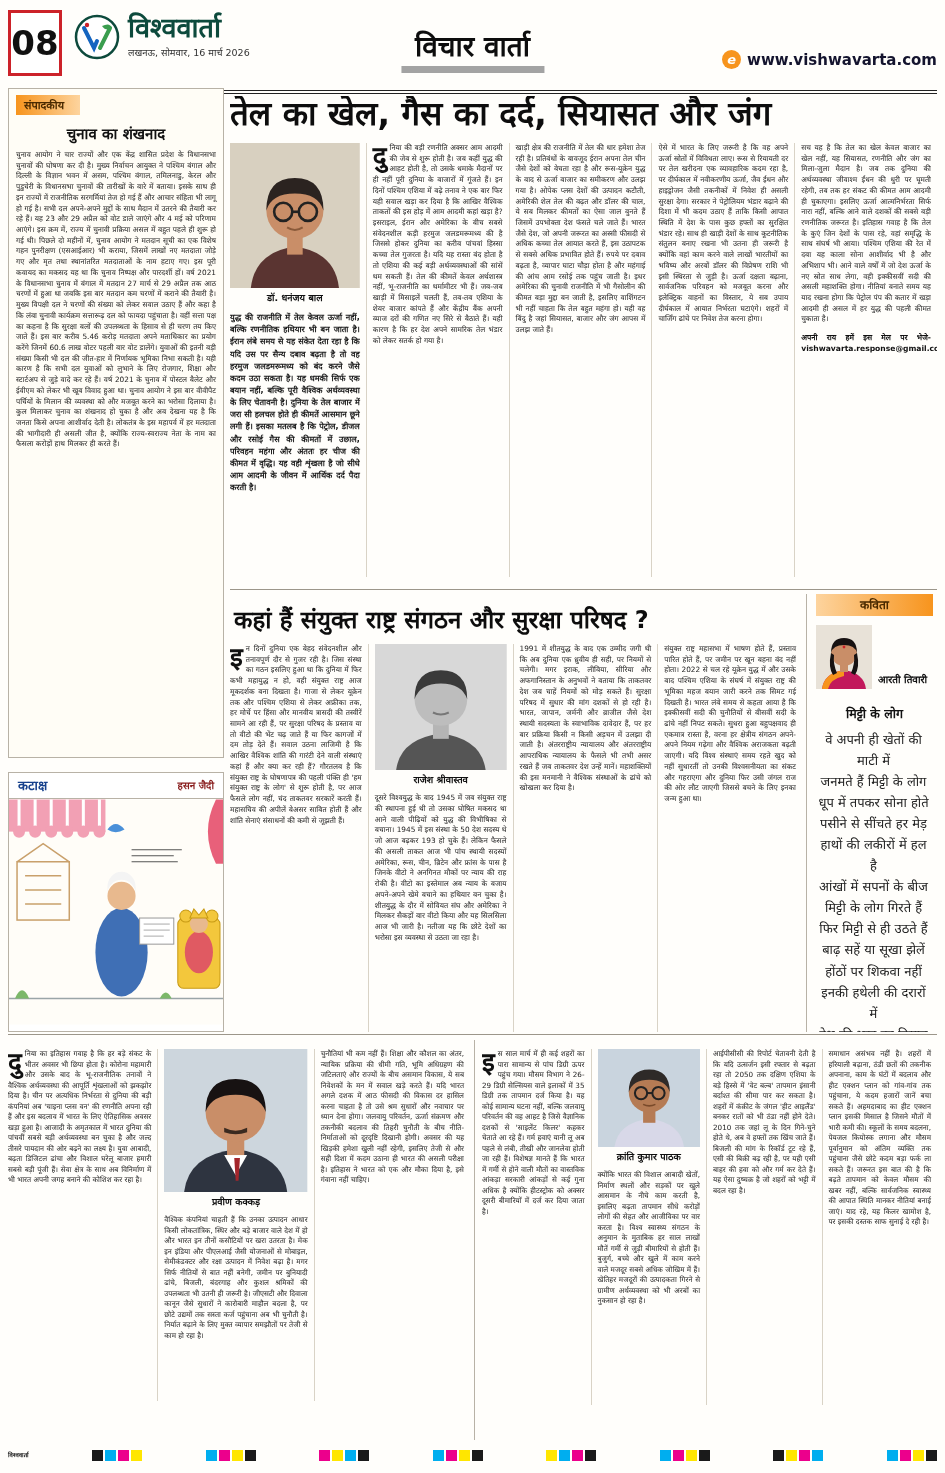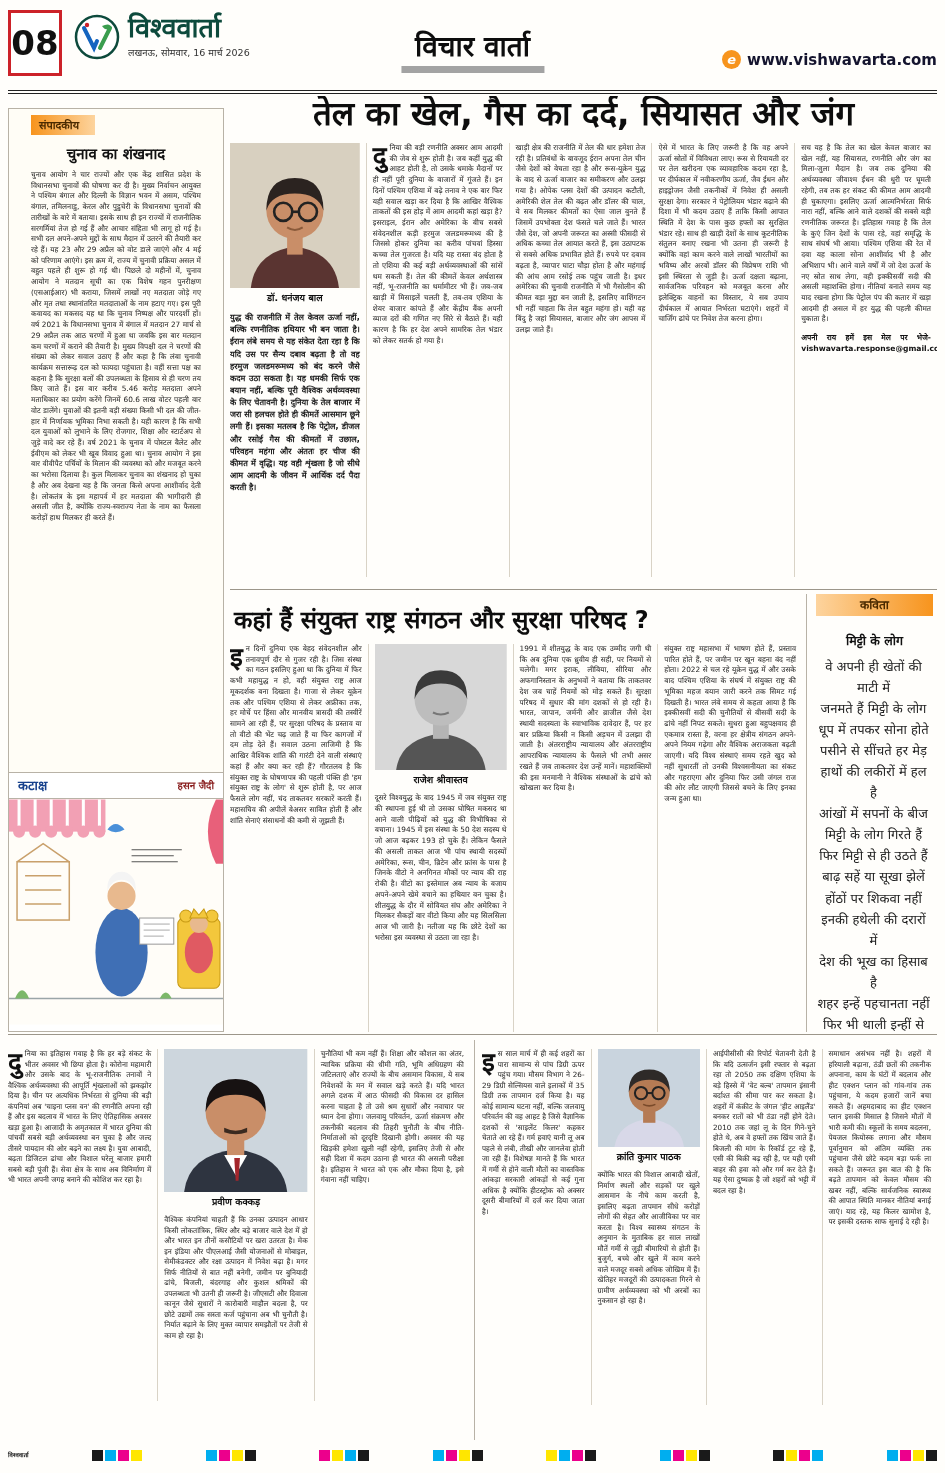--- a/index.html
+++ b/index.html
@@ -15,21 +15,21 @@
   .dateline { font-size:9.5px; color:#333; margin-top:4px; }
   .section-title { position:absolute; left:50%; top:20px; transform:translateX(-50%); font-size:28px; font-weight:bold; color:#0d0d0d; border-bottom:7px solid #a3a3a3; padding:0 14px 2px; }
   .site { position:absolute; right:0; top:44px; display:flex; align-items:center; gap:6px; }
   .site-logo { width:19px; height:19px; border-radius:50%; background:#f7941d; color:#fff; font-weight:bold; font-size:13px; display:flex; align-items:center; justify-content:center; font-style:italic; }
   .site-url { font-size:15px; font-weight:bold; color:#14142e; }
   .header-rule { position:absolute; top:90px; left:8px; width:929px; height:4px; border-top:1px solid #222; border-bottom:1px solid #222; }
   .mid-rule { position:absolute; top:589px; left:230px; width:707px; border-top:1px solid #9c968a; }
   .bottom-rule { position:absolute; top:1034px; left:8px; width:929px; border-top:1px solid #9c968a; }
 
   
-  .editorial { position:absolute; left:8px; top:108px; width:216px; height:670px; border:1px solid #b8b2a6; padding:5px 22px; overflow:hidden; background:#fffdf6; }
+  .editorial { position:absolute; left:8px; top:88px; width:216px; height:670px; border:1px solid #b8b2a6; padding:5px 7px; overflow:hidden; background:#fffdf6; }
   .ed-label { display:inline-block; background:linear-gradient(90deg,#f7941d,#fdd49e); color:#4a2a00; font-weight:bold; font-size:11px; padding:2px 16px 3px 8px; }
   .ed-title { text-align:center; font-size:15px; font-weight:bold; margin:8px 0 7px; color:#111; }
   .ed-body { font-size:7.35px; line-height:1.46; text-align:justify; color:#1c1c1c; }
 
   
   .kataksha { position:absolute; left:8px; top:772px; width:216px; height:260px; border:1px solid #b8b2a6; overflow:hidden; background:#fff; }
   .kat-head { display:flex; justify-content:space-between; align-items:center; padding:3px 9px 4px; border-bottom:1px solid #b8b2a6; }
   .kat-label { font-size:13px; font-weight:bold; color:#17418c; }
   .kat-artist { font-size:10px; font-weight:bold; color:#8a1f1f; }
   .cartoon { width:100%; height:226px; display:block; }
@@ -38,21 +38,21 @@
   .col { flex:1; padding:0 6px; font-size:7.35px; line-height:1.46; text-align:justify; color:#1c1c1c; overflow:hidden; border-left:1px solid #d9d3c6; }
   .col:first-child { border-left:none; padding-left:0; }
   .photo { width:100%; display:block; margin-bottom:3px; }
   .byline { text-align:center; font-weight:bold; font-size:9.5px; margin:1px 0 6px; color:#111; }
   .dropcap { float:left; font-size:26px; font-weight:bold; line-height:0.85; padding:2px 3px 0 0; color:#111; }
   .intro { font-weight:bold; font-size:8.1px; line-height:1.5; }
   .feedback { font-weight:bold; margin-top:7px; font-size:7.6px; color:#111; }
 
   
   .main-article { position:absolute; left:230px; top:96px; width:707px; height:490px; overflow:hidden; }
-  .main-headline { text-align:center; font-size:33px; font-weight:bold; color:#0d0d0d; line-height:1.12; }
+  .main-headline { font-size:33px; font-weight:bold; color:#0d0d0d; line-height:1.12; }
   .main-body { display:flex; margin-top:10px; height:434px; }
 
   
   .un-article { position:absolute; left:230px; top:594px; width:572px; height:438px; overflow:hidden; }
   .un-headline { font-size:24px; font-weight:bold; color:#0d0d0d; margin:8px 0 9px 4px; }
   .un-body { display:flex; height:388px; }
 
   
   .poem { position:absolute; left:806px; top:594px; width:131px; height:438px; border-left:1px solid #b8b2a6; padding:0 4px 0 9px; overflow:hidden; }
   .poem-label { background:linear-gradient(90deg,#fdd49e,#f7941d); font-weight:bold; font-size:12px; color:#4a2a00; text-align:center; padding:2px 0 3px; }
@@ -231,20 +231,34 @@
         <span>1991 में शीतयुद्ध के बाद एक उम्मीद जगी थी कि अब दुनिया एक ध्रुवीय ही सही, पर नियमों से चलेगी। मगर इराक, लीबिया, सीरिया और अफगानिस्तान के अनुभवों ने बताया कि ताकतवर देश जब चाहें नियमों को मोड़ सकते हैं। सुरक्षा परिषद में सुधार की मांग दशकों से हो रही है। भारत, जापान, जर्मनी और ब्राजील जैसे देश स्थायी सदस्यता के स्वाभाविक दावेदार हैं, पर हर बार प्रक्रिया किसी न किसी अड़चन में उलझा दी जाती है। अंतरराष्ट्रीय न्यायालय और अंतरराष्ट्रीय आपराधिक न्यायालय के फैसले भी तभी असर रखते हैं जब ताकतवर देश उन्हें मानें। महाशक्तियों की इस मनमानी ने वैश्विक संस्थाओं के ढांचे को खोखला कर दिया है।</span>
       </div>
       <div class="col">
         <span>संयुक्त राष्ट्र महासभा में भाषण होते हैं, प्रस्ताव पारित होते हैं, पर जमीन पर खून बहना बंद नहीं होता। 2022 से चल रहे यूक्रेन युद्ध में और उसके बाद पश्चिम एशिया के संघर्ष में संयुक्त राष्ट्र की भूमिका महज बयान जारी करने तक सिमट गई दिखती है। भारत लंबे समय से कहता आया है कि इक्कीसवीं सदी की चुनौतियों से बीसवीं सदी के ढांचे नहीं निपट सकते। सुधरा हुआ बहुपक्षवाद ही एकमात्र रास्ता है, वरना हर क्षेत्रीय संगठन अपने-अपने नियम गढ़ेगा और वैश्विक अराजकता बढ़ती जाएगी। यदि विश्व संस्थाएं समय रहते खुद को नहीं सुधारतीं तो उनकी विश्वसनीयता का संकट और गहराएगा और दुनिया फिर उसी जंगल राज की ओर लौट जाएगी जिससे बचने के लिए इनका जन्म हुआ था।</span>
       </div>
     </div>
   </div>
 
   <div class="poem">
     <div class="poem-label">कविता</div>
+    <div class="poem-author-row">
+      <svg class="poem-photo" viewBox="0 0 56 64">
+        <rect width="56" height="64" fill="#e8e2d8"></rect>
+        <path d="M6,64 q2,-16 22,-19 q20,3 22,19 Z" fill="#c2185b"></path>
+        <path d="M6,64 q2,-16 22,-19 l0,6 q-14,3 -16,13 Z" fill="#f7941d"></path>
+        <rect x="24" y="38" width="8" height="9" fill="#c98e68"></rect>
+        <circle cx="28" cy="28" r="13" fill="#c98e68"></circle>
+        <path d="M15,28 q0,-15 13,-15 q13,0 13,15 q-2,-8 -13,-8 q-11,0 -13,8 Z" fill="#171212"></path>
+        <path d="M15,28 q-3,14 2,22 l4,-2 q-4,-9 -3,-18 Z" fill="#171212"></path>
+        <path d="M41,28 q3,14 -2,22 l-4,-2 q4,-9 3,-18 Z" fill="#171212"></path>
+        <circle cx="28" cy="22" r="1.4" fill="#cc2229"></circle>
+      </svg>
+      <div class="poem-author">आरती तिवारी</div>
+    </div>
     <div class="poem-title">मिट्टी के लोग</div>
     <div class="poem-text">वे अपनी ही खेतों की माटी में
 जनमते हैं मिट्टी के लोग
 धूप में तपकर सोना होते
 पसीने से सींचते हर मेड़
 हाथों की लकीरों में हल है
 आंखों में सपनों के बीज
 मिट्टी के लोग गिरते हैं
 फिर मिट्टी से ही उठते हैं
 बाढ़ सहें या सूखा झेलें

